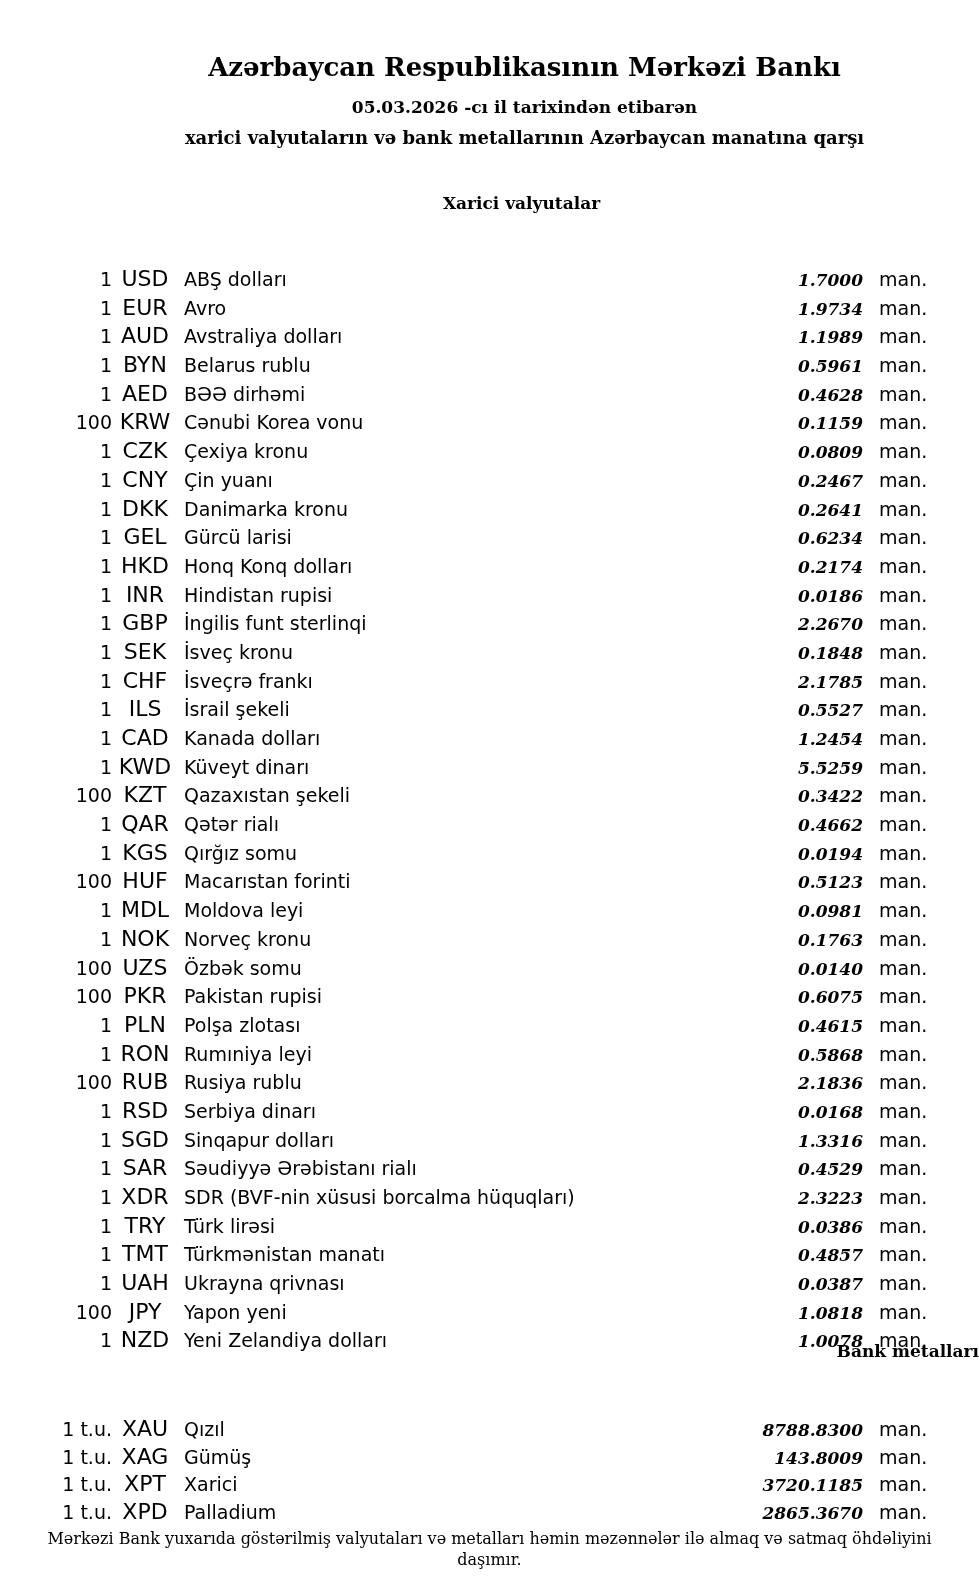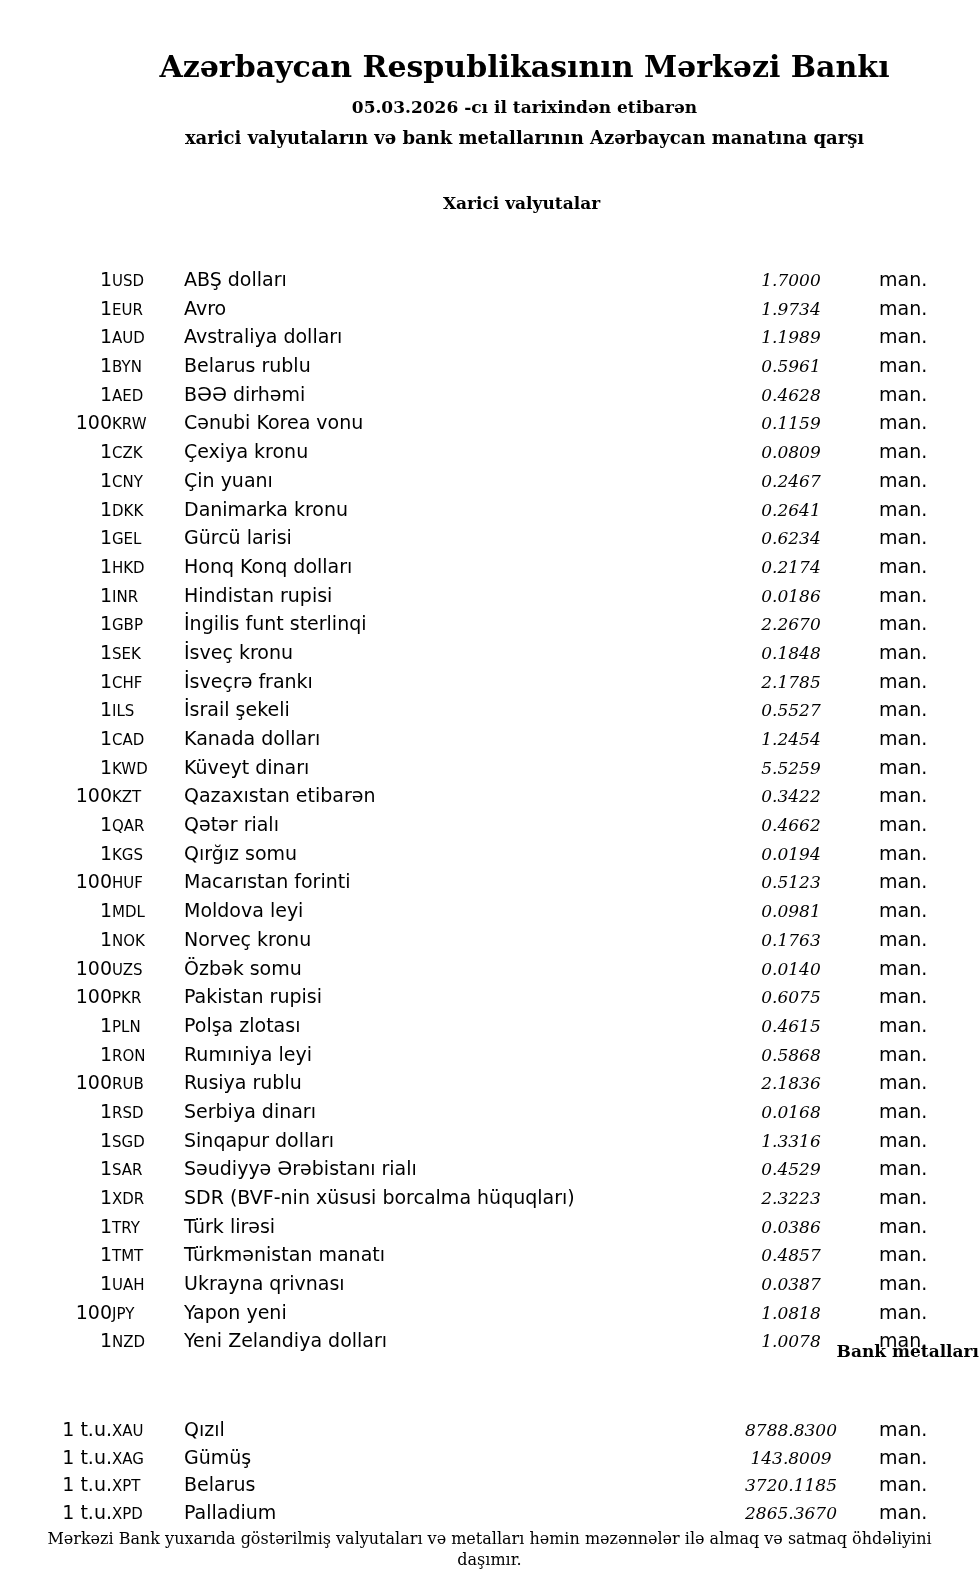--- a/index.html
+++ b/index.html
@@ -12,21 +12,21 @@
     color: #000000;
     position: relative;
   }
   .doc { width: 100%; height: 100%; padding-top: 52px; }
 
   
   .doc-header { text-align: center; padding-left: 70px; }
   .doc-title {
     font-family: "DejaVu Serif", "Liberation Serif", serif;
     font-weight: bold;
-    font-size: 30px;
+    font-size: 26px;
     line-height: 30px;
   }
   .doc-date {
     font-family: "DejaVu Serif", "Liberation Serif", serif;
     font-weight: bold;
     font-size: 17px;
     line-height: 22px;
     margin-top: 14px;
   }
   .doc-subtitle {
@@ -59,37 +59,37 @@
   }
   .metals-table .row { height: 27.5px; }
   .qty {
     width: 112px;
     text-align: right;
     font-size: 19px;
     white-space: nowrap;
   }
   .code {
     width: 66px;
-    text-align: left;
-    font-size: 15px;
+    text-align: center;
+    font-size: 22px;
   }
   .name {
     flex: 1;
     padding-left: 6px;
     font-size: 19px;
     white-space: nowrap;
     overflow: hidden;
   }
   .rate {
     width: 150px;
-    text-align: center;
+    text-align: right;
     padding-right: 6px;
     font-family: "DejaVu Serif", "Liberation Serif", serif;
     font-style: italic;
-    font-weight: normal;
+    font-weight: bold;
     font-size: 17px;
     white-space: nowrap;
     margin-top: 48px;
   }
   .man {
     width: 110px;
     padding-left: 10px;
     font-size: 19px;
   }
 
@@ -239,21 +239,21 @@
       <div class="row">
         <span class="qty">1</span>
         <span class="code">KWD</span>
         <span class="name">Küveyt dinarı</span>
         <span class="rate">5.5259</span>
         <span class="man">man.</span>
       </div>
       <div class="row">
         <span class="qty">100</span>
         <span class="code">KZT</span>
-        <span class="name">Qazaxıstan etibarən</span>
+        <span class="name">Qazaxıstan şekeli</span>
         <span class="rate">0.3422</span>
         <span class="man">man.</span>
       </div>
       <div class="row">
         <span class="qty">1</span>
         <span class="code">QAR</span>
         <span class="name">Qətər rialı</span>
         <span class="rate">0.4662</span>
         <span class="man">man.</span>
       </div>
@@ -398,21 +398,21 @@
       <div class="row">
         <span class="qty">1 t.u.</span>
         <span class="code">XAG</span>
         <span class="name">Gümüş</span>
         <span class="rate">143.8009</span>
         <span class="man">man.</span>
       </div>
       <div class="row">
         <span class="qty">1 t.u.</span>
         <span class="code">XPT</span>
-        <span class="name">Belarus</span>
+        <span class="name">Xarici</span>
         <span class="rate">3720.1185</span>
         <span class="man">man.</span>
       </div>
       <div class="row">
         <span class="qty">1 t.u.</span>
         <span class="code">XPD</span>
         <span class="name">Palladium</span>
         <span class="rate">2865.3670</span>
         <span class="man">man.</span>
       </div>

